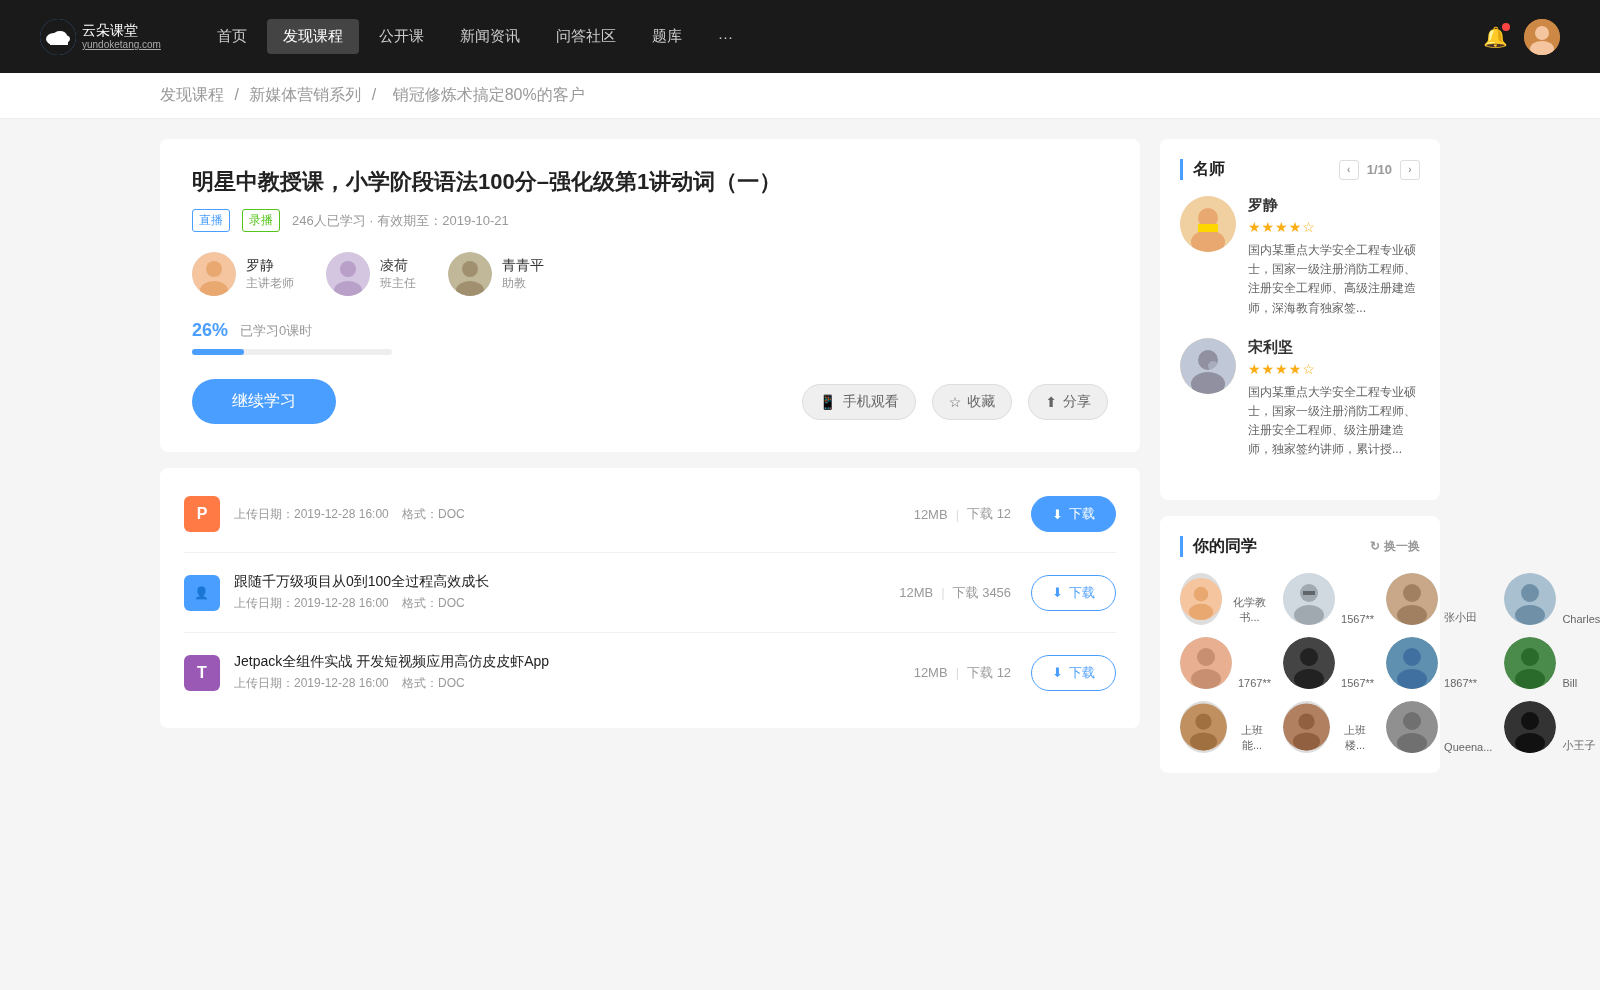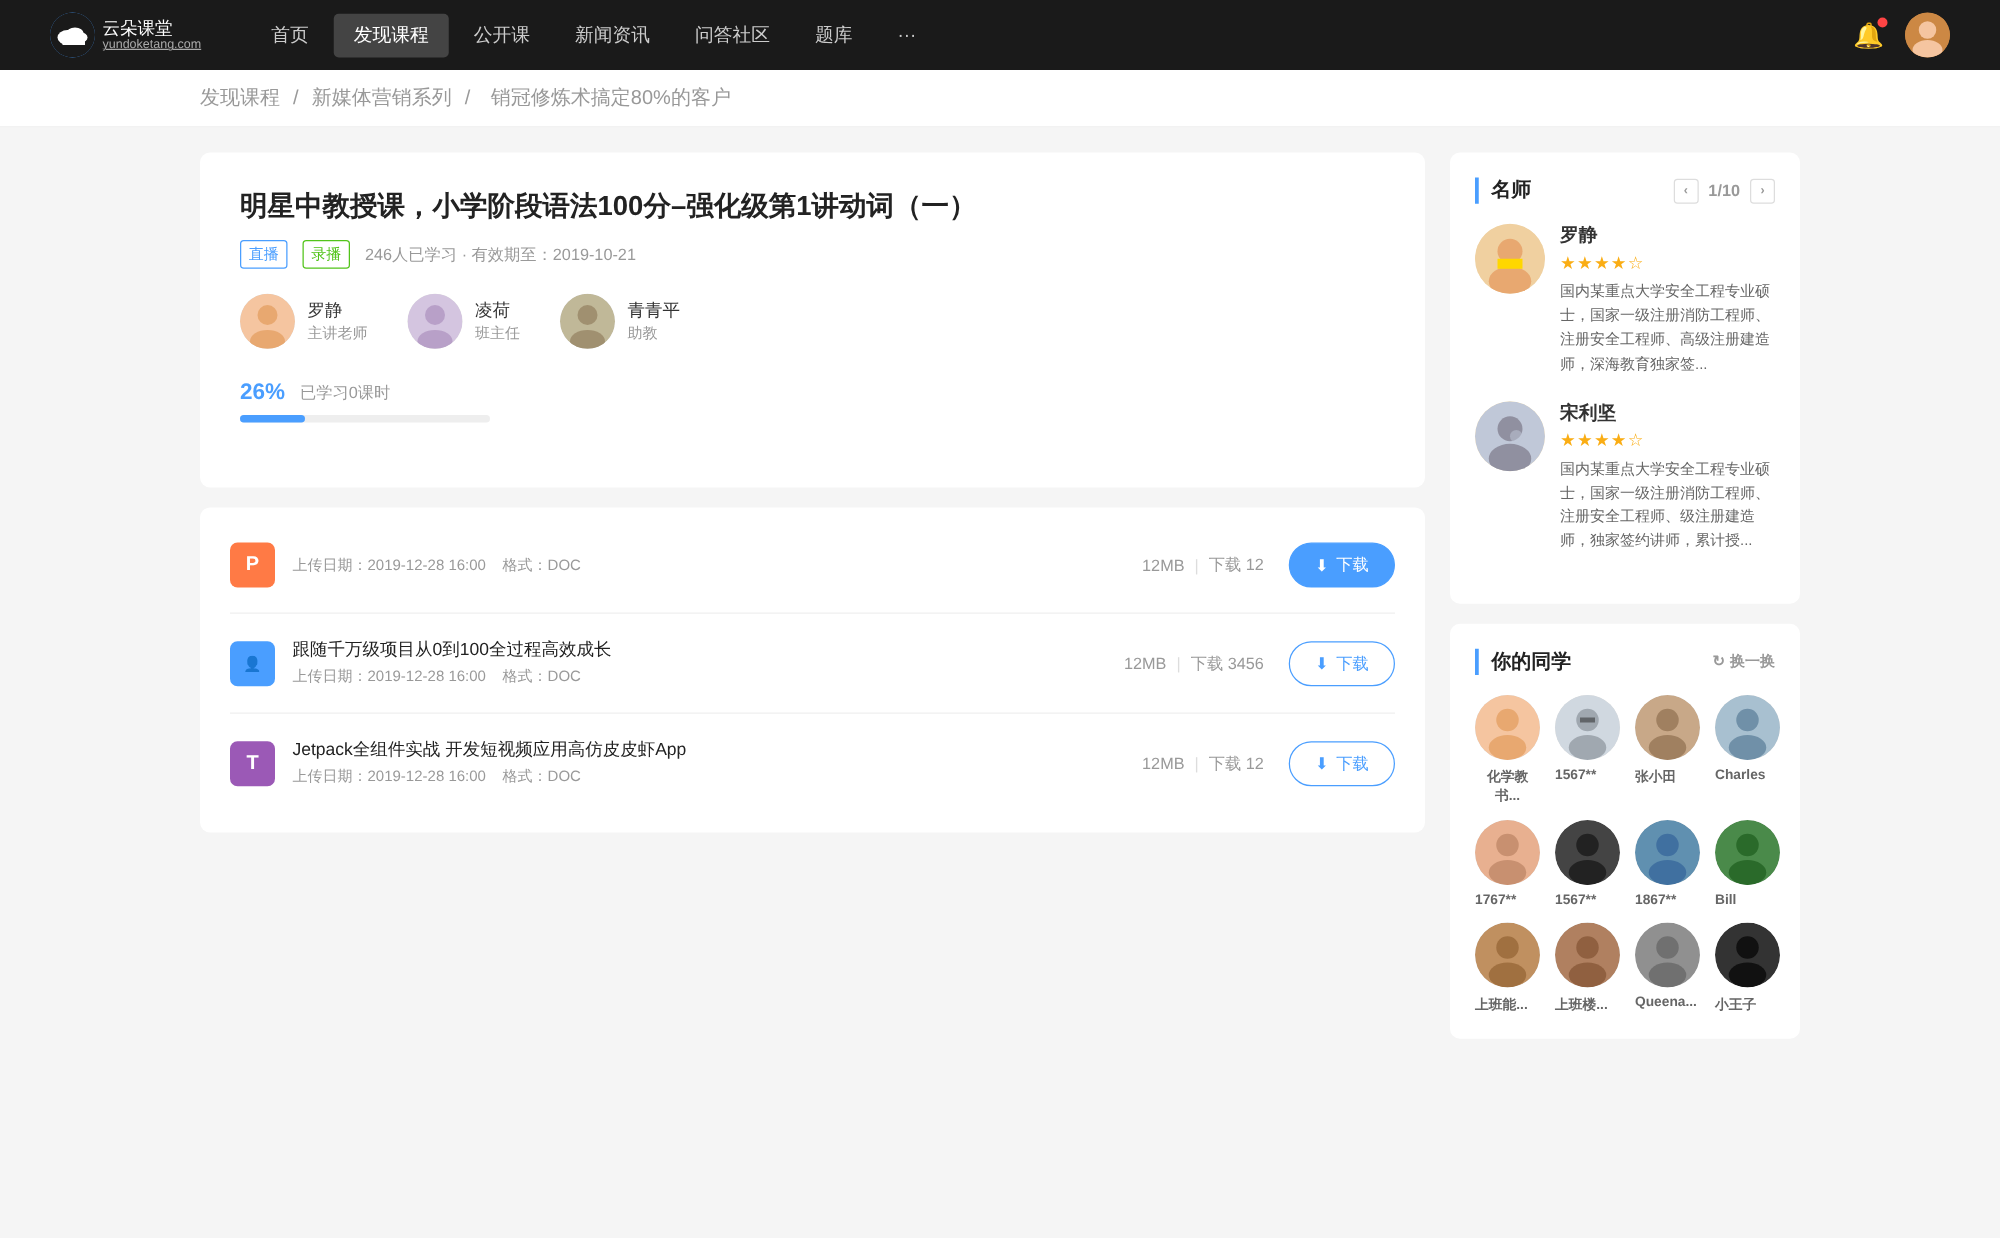--- a/index.html
+++ b/index.html
@@ -1,19 +1,19 @@
 <!DOCTYPE html>
 <html><head>
   <meta charset="utf-8">
   <style>
     * { margin: 0; padding: 0; box-sizing: border-box; }
     body { font-family: -apple-system, BlinkMacSystemFont, 'PingFang SC', 'Microsoft YaHei', sans-serif; background: #f5f5f5; font-size: 14px; color: #333; }
 
     
-    .navbar { background: #1a1a1a; height: 56px; display: flex; align-items: center; padding: 0 40px; }
+    .navbar { background: #1a1a1a; height: 73px; display: flex; align-items: center; padding: 0 40px; }
     .logo { display: flex; align-items: center; margin-right: 40px; }
     .logo-icon { width: 36px; height: 36px; background: #4a9eff; border-radius: 50%; display: flex; align-items: center; justify-content: center; color: white; font-weight: bold; font-size: 18px; }
     .logo-text { color: white; font-size: 14px; margin-left: 6px; line-height: 1.2; }
     .logo-sub { font-size: 10px; color: #aaa; display: block; text-decoration: underline; }
     .nav-items { display: flex; align-items: center; flex: 1; gap: 4px; }
     .nav-item { color: #ccc; padding: 8px 16px; border-radius: 4px; cursor: pointer; font-size: 15px; }
     .nav-item:hover, .nav-item.active { color: white; background: #333; }
     .nav-item.active { background: #444; }
     .nav-right { margin-left: auto; display: flex; align-items: center; gap: 16px; }
     .bell-icon { color: #ccc; font-size: 20px; position: relative; cursor: pointer; }
@@ -85,21 +85,21 @@
     .teacher-card { display: flex; gap: 12px; margin-bottom: 20px; }
     .teacher-card-avatar { width: 56px; height: 56px; border-radius: 50%; overflow: hidden; flex-shrink: 0; display: flex; align-items: center; justify-content: center; background: #f0e0c0; }
     .teacher-card-info .t-name { font-size: 15px; font-weight: 600; margin-bottom: 4px; }
     .stars { color: #faad14; font-size: 14px; letter-spacing: 1px; margin-bottom: 6px; }
     .t-desc { font-size: 12px; color: #666; line-height: 1.6; }
 
     
     .classmates-header { display: flex; align-items: center; justify-content: space-between; }
     .refresh-btn { display: flex; align-items: center; gap: 4px; color: #999; font-size: 12px; cursor: pointer; }
     .classmates-grid { display: grid; grid-template-columns: repeat(4, 1fr); gap: 12px; margin-top: 12px; }
-    .classmate-item { display: flex; flex-direction: column; align-items: flex-start; gap: 6px; font-weight: bold; }
+    .classmate-item { display: flex; flex-direction: row; align-items: flex-end; gap: 6px; }
     .classmate-avatar { width: 52px; height: 52px; border-radius: 50%; overflow: hidden; background: #ddd; display: flex; align-items: center; justify-content: center; }
     .classmate-name { font-size: 11px; color: #666; text-align: center; }
   </style>
 </head>
 <body>
 
 <nav class="navbar">
   <div class="logo">
     <div class="logo-icon">
       <svg width="36" height="36" viewBox="0 0 36 36">
@@ -201,20 +201,36 @@
       </div>
       <div class="progress-section">
         <div class="progress-header">
           <span class="progress-pct">26%</span>
           <span class="progress-label">已学习0课时</span>
         </div>
         <div class="progress-bar-bg">
           <div class="progress-bar-fill" style="width: 26%;"></div>
         </div>
       </div>
+      <div class="course-actions">
+        <button class="btn-primary">继续学习</button>
+        <div style="flex:1"></div>
+        <button class="btn-secondary">
+          <span>📱</span>
+          <span>手机观看</span>
+        </button>
+        <button class="btn-secondary">
+          <span>☆</span>
+          <span>收藏</span>
+        </button>
+        <button class="btn-secondary">
+          <span>⬆</span>
+          <span>分享</span>
+        </button>
+      </div>
     </div>
 
     <div class="tabs-card">
       <div class="resource-list">
 
         <div class="resource-item">
           <div class="res-icon orange">P</div>
           <div class="res-info">
             <div class="res-meta">
               <span>上传日期：2019-12-28  16:00</span>

